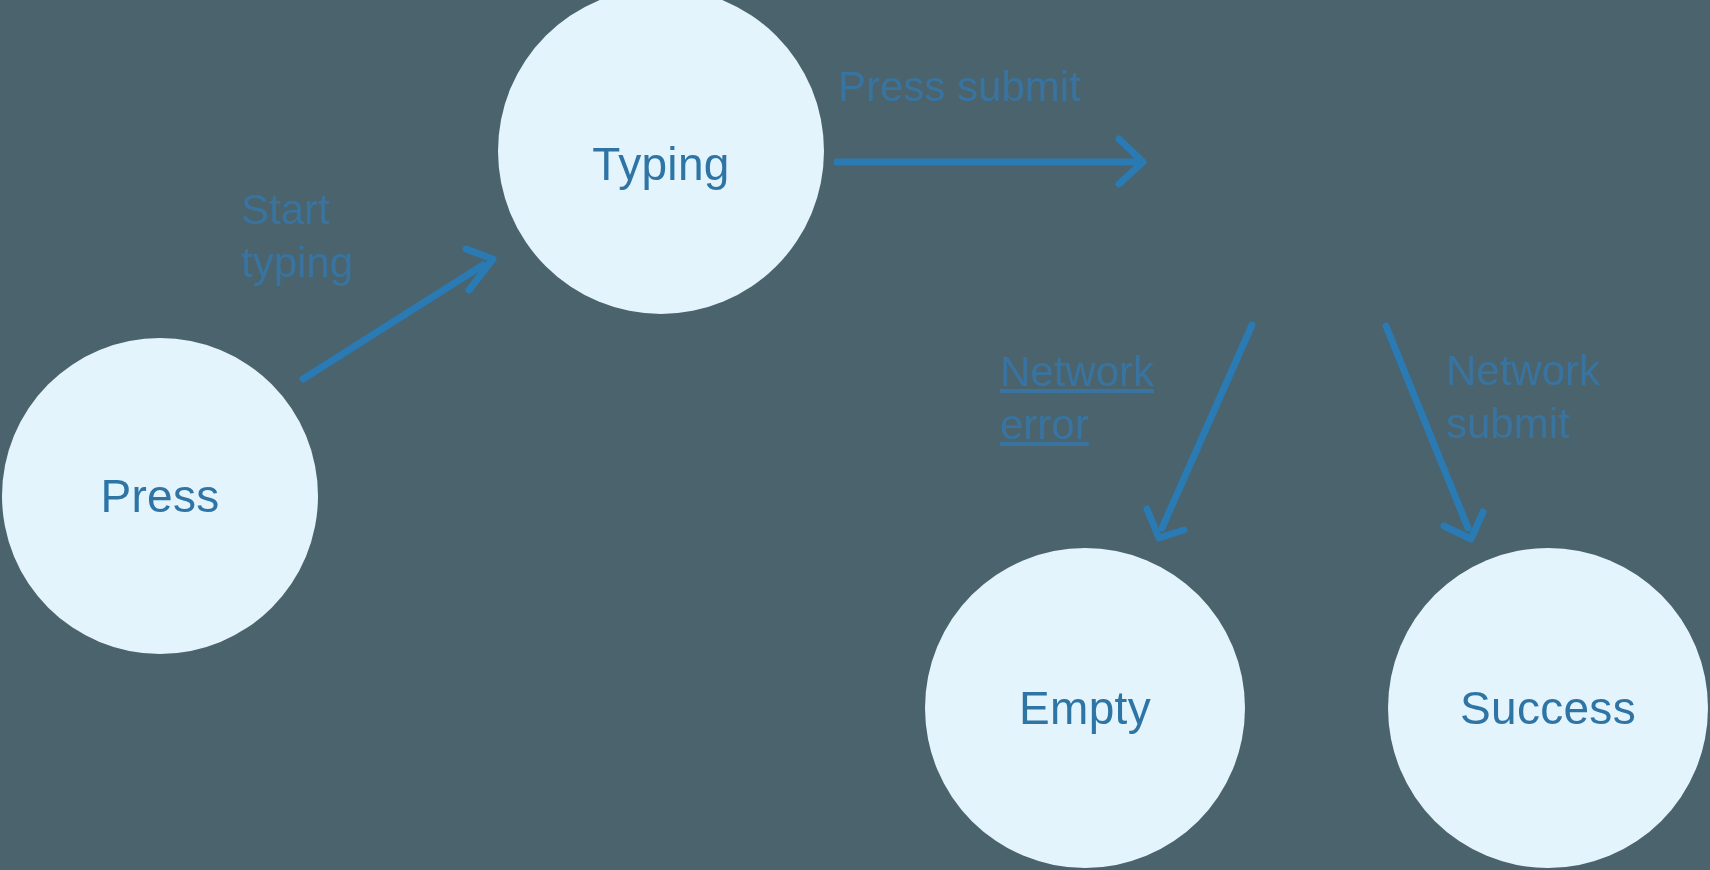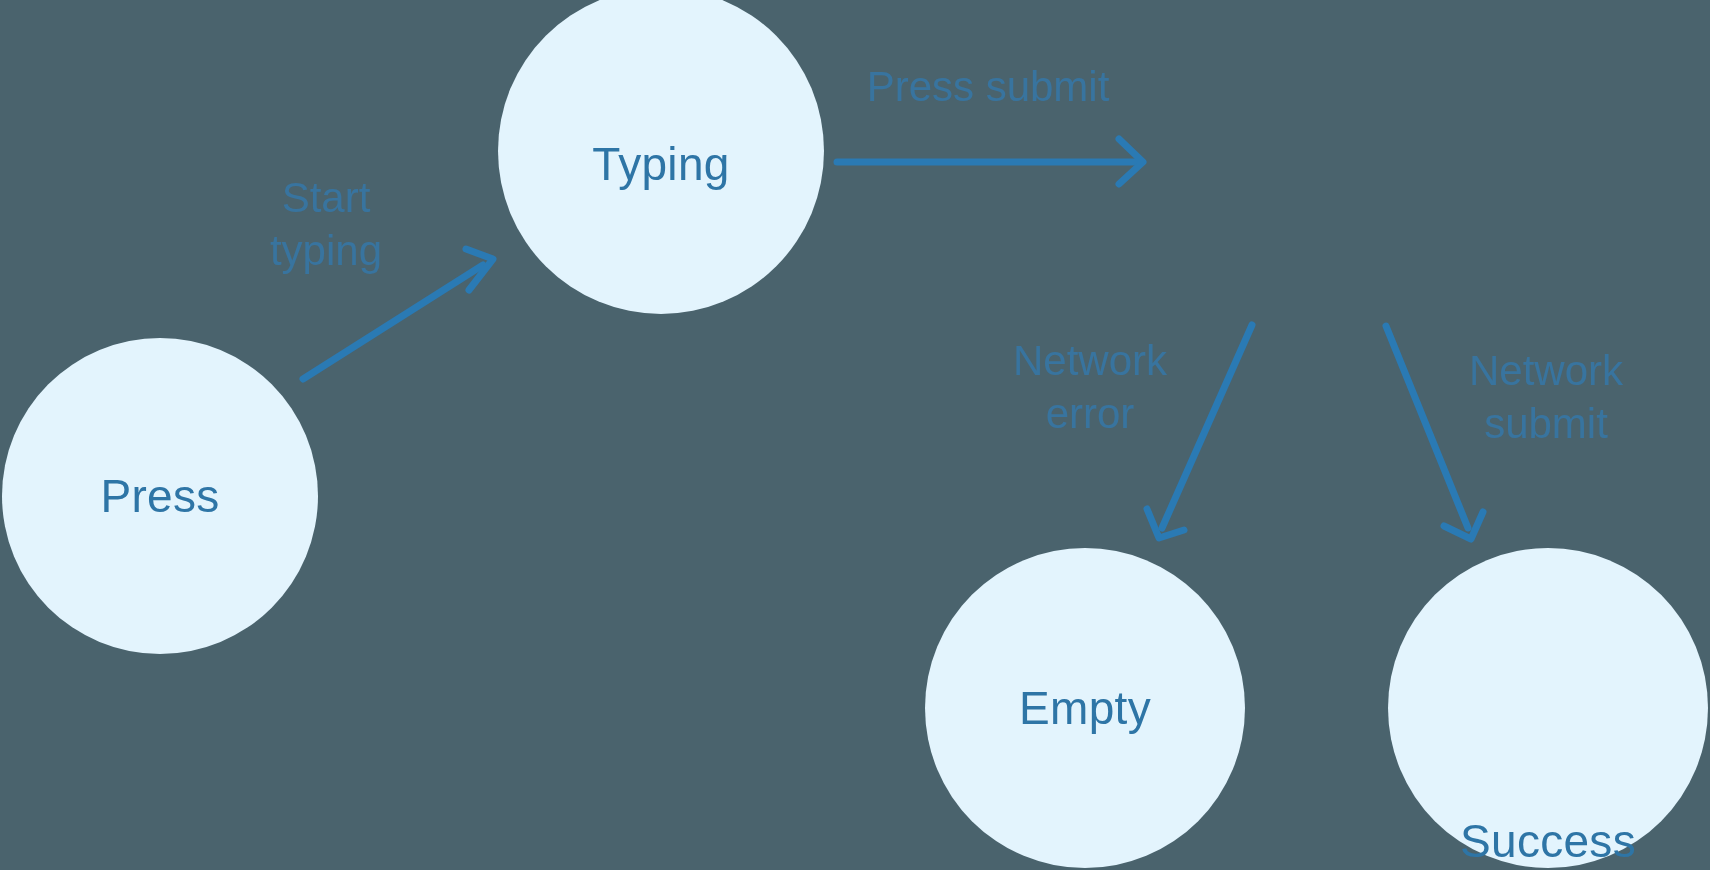--- a/index.html
+++ b/index.html
@@ -47,35 +47,35 @@
     color: var(--node-text);
     font-size: 46px;
     font-weight: 500;
     letter-spacing: 0.3px;
     white-space: nowrap;
   }
   #node-empty      { left: 2px;    top: 338px; width: 316px; height: 316px; }
   #node-typing     { left: 498px;  top: -12px; width: 326px; height: 326px; }
   #node-submitting { left: 1166px; top: 2px;   width: 324px; height: 324px; }
   #node-error      { left: 925px;  top: 548px; width: 320px; height: 320px; }
-  #node-success    { left: 1388px; top: 548px; width: 320px; height: 320px; align-items: flex-end; }
+  #node-success    { left: 1388px; top: 548px; width: 320px; height: 320px; }
   
   #node-typing .node-label, #node-submitting .node-label { margin-top: 26px; }
 
   .edge-label {
     position: absolute;
     color: var(--edge-label-text);
     font-size: 42px;
     font-weight: 500;
     line-height: 53px;
-    text-align: center;
+    text-align: left;
   }
-  #label-start-typing    { left: 241px;  top: 171px; width: 170px; }
+  #label-start-typing    { left: 241px;  top: 183px; width: 170px; }
   #label-press-submit    { left: 838px;  top: 60px;  width: 300px; }
-  #label-network-error   { left: 1000px; top: 334px; width: 180px; }
+  #label-network-error   { left: 1000px; top: 345px; width: 180px; text-decoration: underline; }
   #label-network-success { left: 1446px; top: 344px; width: 200px; }
 </style>
 </head>
 <body>
 
 <div id="stage">
 
   <svg id="edges" viewBox="0 0 1710 870" xmlns="http://www.w3.org/2000/svg" aria-hidden="true">
     <g class="arrow">
       <path d="M303,379 L483,265"></path>

